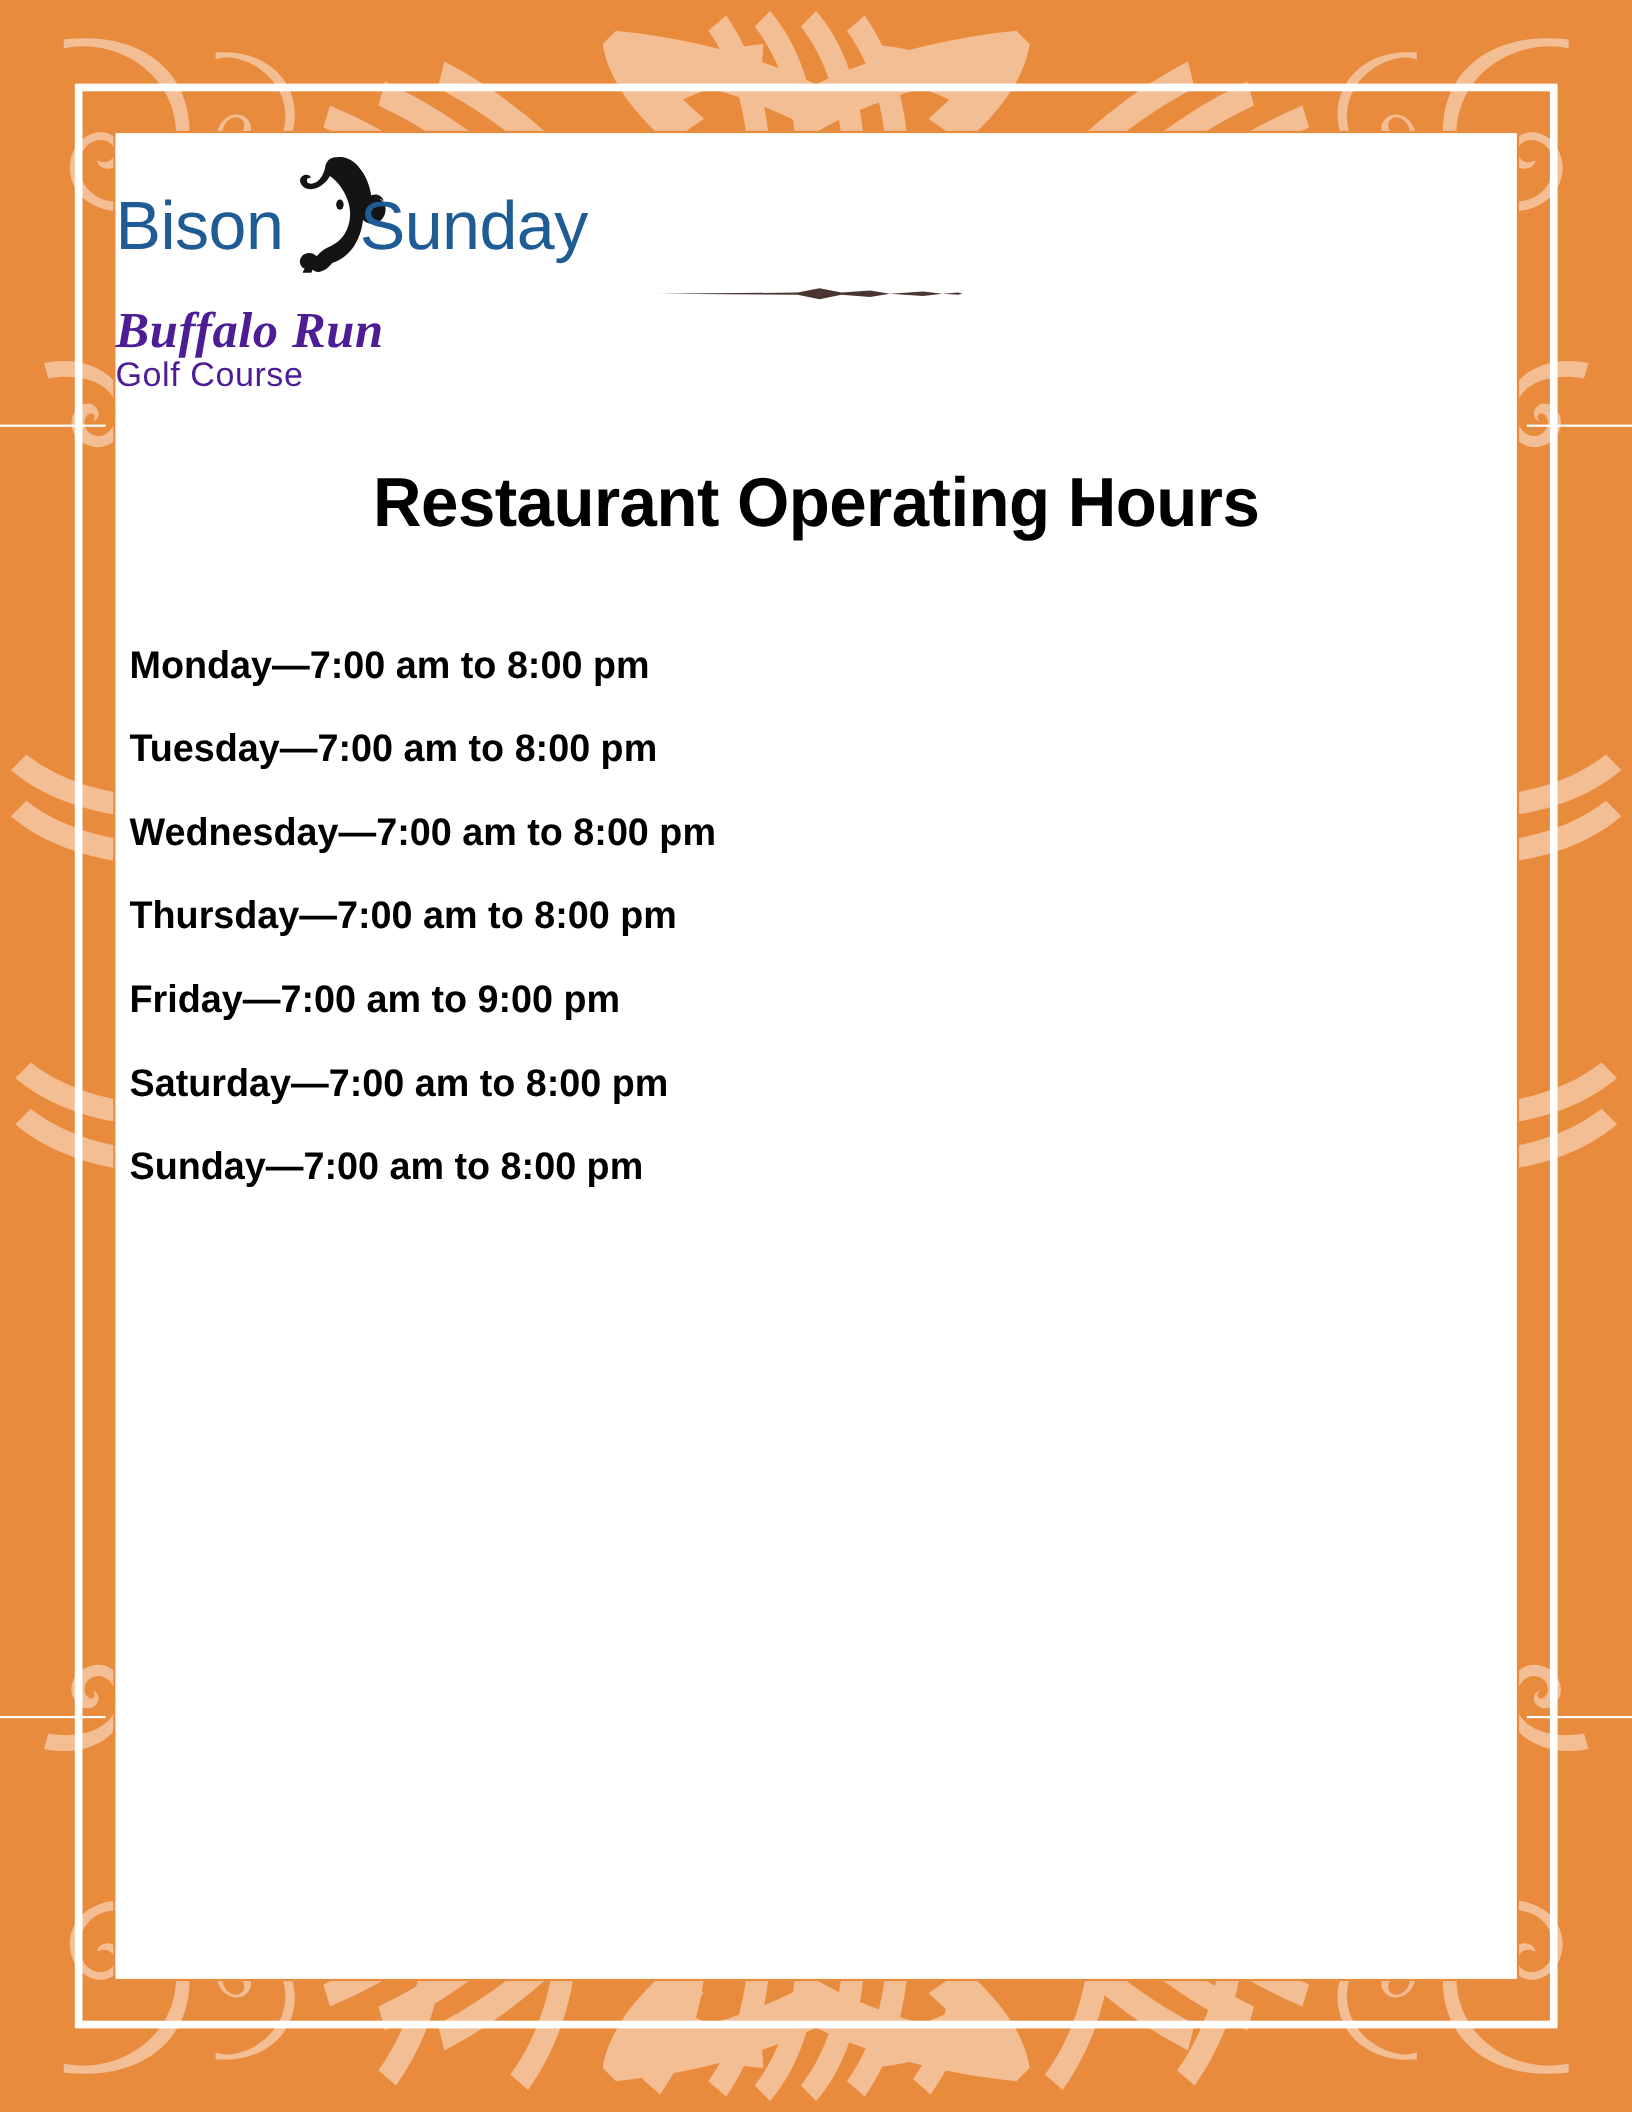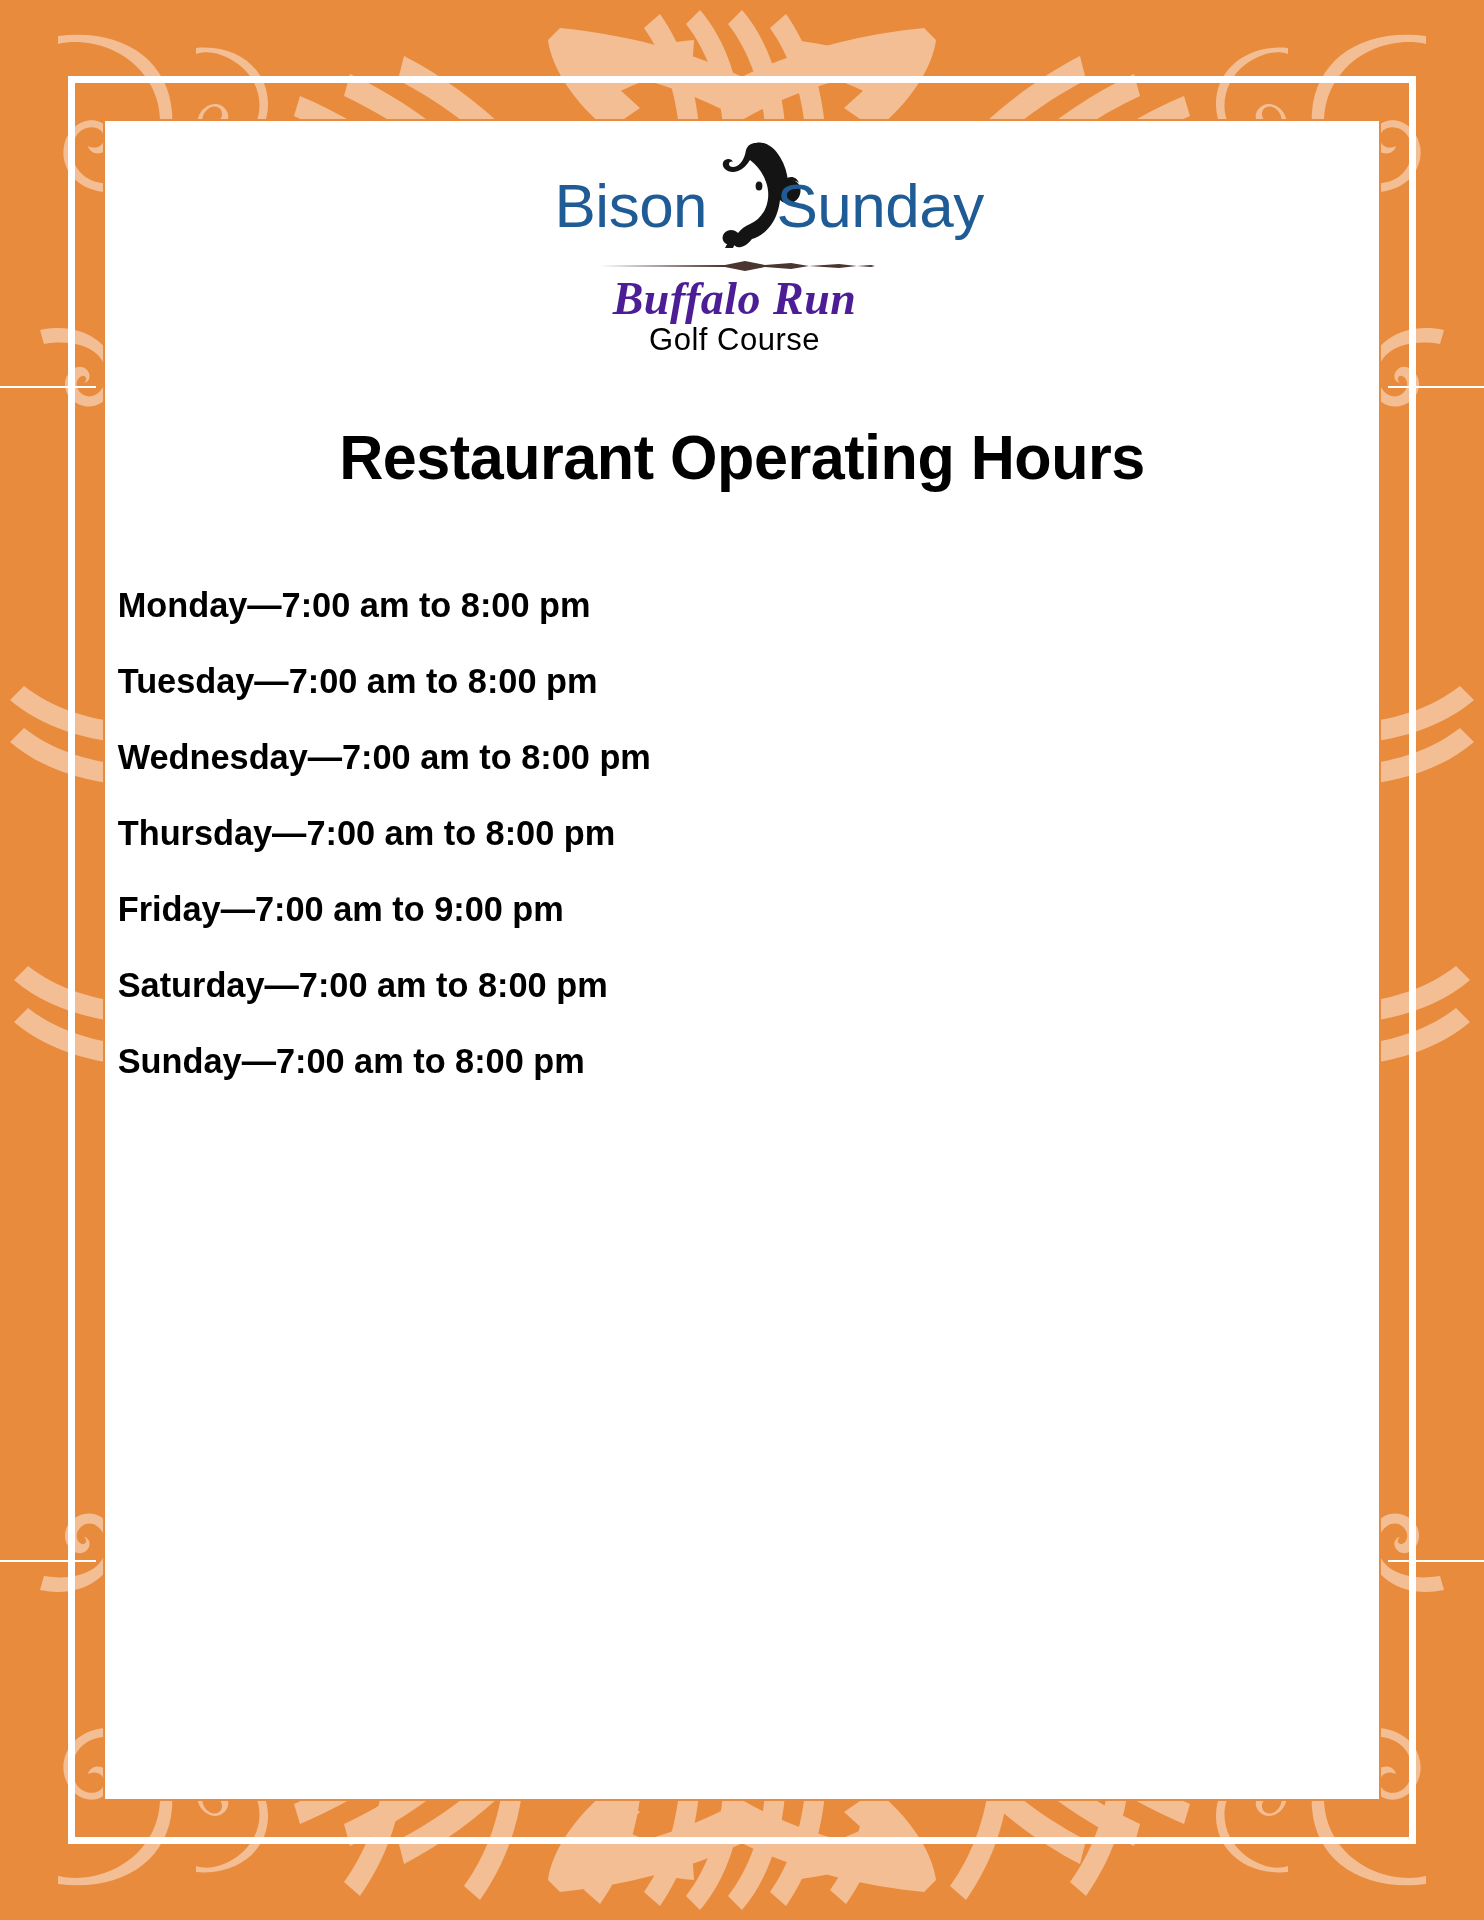--- a/index.html
+++ b/index.html
@@ -44,21 +44,20 @@
     left:105px;top:121px;right:105px;bottom:121px;
     background:#ffffff;
     z-index:5;
     box-sizing:border-box;
   }
 
   
   .logo-block{
     position:absolute;
     left:0;right:15px;top:18px;
-    text-align:center;
   }
   .logo-wordmark{
     position:relative;
     display:inline-block;
     width:360px;
     height:115px;
   }
   .word-bison,.word-grill{
     position:absolute;
     top:36px;
@@ -96,21 +95,21 @@
     font-size:46px;
     color:#4c1d95;
     line-height:1;
     margin-top:4px;
     letter-spacing:0.5px;
   }
   .golf-course{
     font-family:"Liberation Sans", sans-serif;
     font-size:31px;
     font-weight:400;
-    color:#000000;
+    color:#4c1d95;
     line-height:1;
     margin-top:2px;
     letter-spacing:0.5px;
   }
 
   
   .poster-title{
     position:absolute;
     left:0;right:0;
     top:258px;

